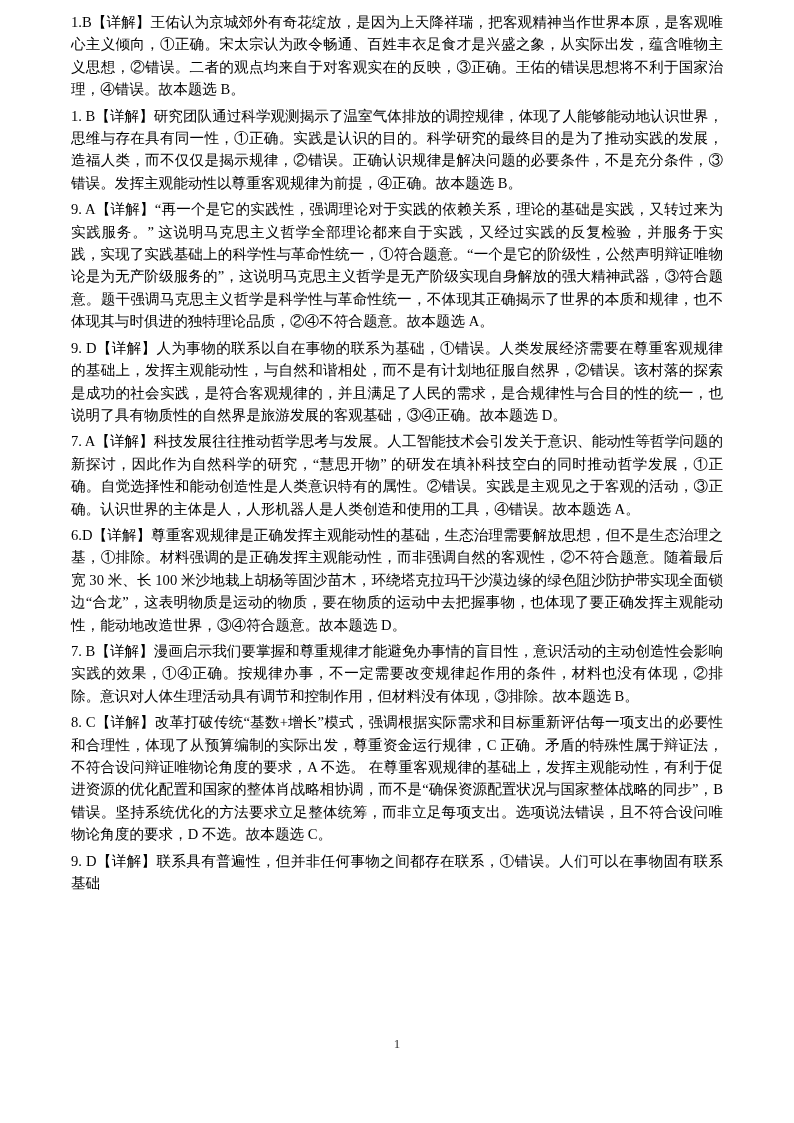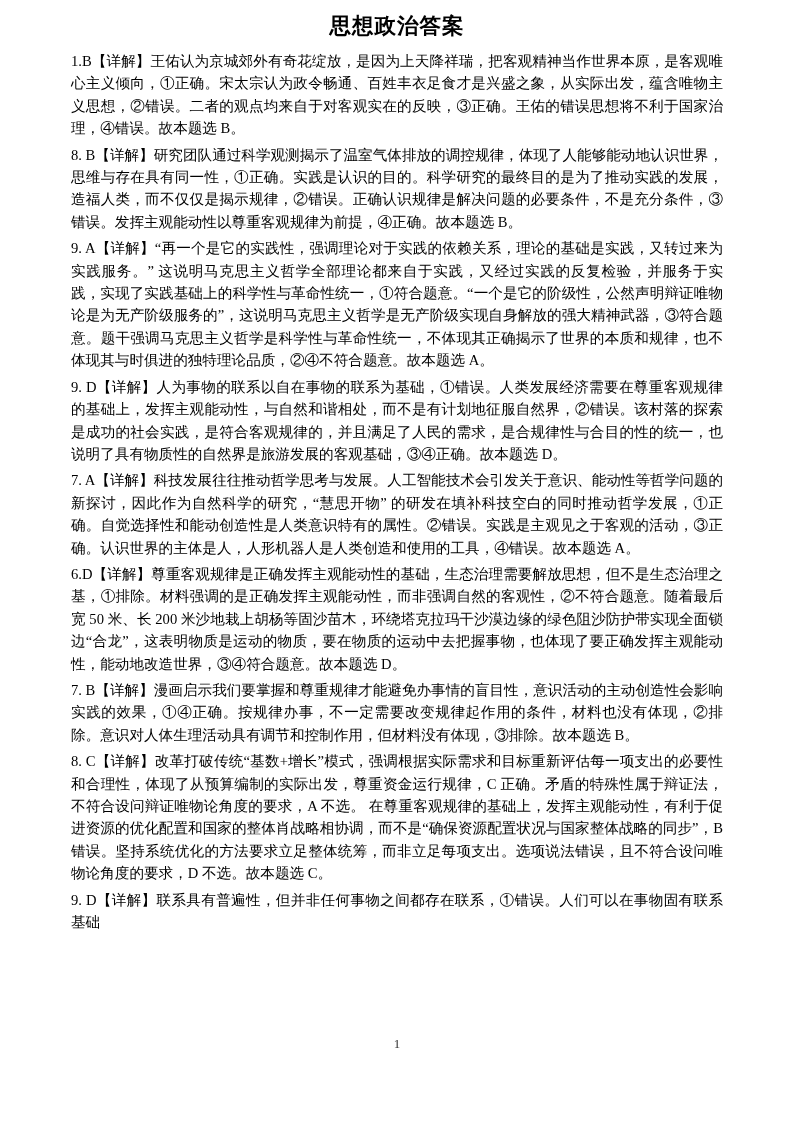--- a/index.html
+++ b/index.html
@@ -60,28 +60,27 @@
     text-align: center;
     font-family: "Liberation Serif", "DejaVu Serif", serif;
     font-size: 13px;
     color: #333;
   }
 </style>
 </head>
 <body>
 
 <div class="page">
-  <h2 class="doc-subtitle">思想政治答案</h2>
 
   <div class="answers">
     <p class="answer"><span class="ans-prefix">1.B</span><span class="ans-tag">【详解】</span><span>王佑认为京城郊外有奇花绽放，是因为上天降祥瑞，把客观精神当作世界本原，是客观唯心主义倾向，①正确。宋太宗认为政令畅通、百姓丰衣足食才是兴盛之象，从实际出发，蕴含唯物主义思想，②错误。二者的观点均来自于对客观实在的反映，③正确。王佑的错误思想将不利于国家治理，④错误。故本题选 B。</span></p>
-    <p class="answer"><span class="ans-prefix">8. B</span><span class="ans-tag">【详解】</span><span>研究团队通过科学观测揭示了温室气体排放的调控规律，体现了人能够能动地认识世界，思维与存在具有同一性，①正确。实践是认识的目的。科学研究的最终目的是为了推动实践的发展，造福人类，而不仅仅是揭示规律，②错误。正确认识规律是解决问题的必要条件，不是充分条件，③错误。发挥主观能动性以尊重客观规律为前提，④正确。故本题选 B。</span></p>
+    <p class="answer"><span class="ans-prefix">1. B</span><span class="ans-tag">【详解】</span><span>研究团队通过科学观测揭示了温室气体排放的调控规律，体现了人能够能动地认识世界，思维与存在具有同一性，①正确。实践是认识的目的。科学研究的最终目的是为了推动实践的发展，造福人类，而不仅仅是揭示规律，②错误。正确认识规律是解决问题的必要条件，不是充分条件，③错误。发挥主观能动性以尊重客观规律为前提，④正确。故本题选 B。</span></p>
     <p class="answer"><span class="ans-prefix">9. A</span><span class="ans-tag">【详解】</span><span>“再一个是它的实践性，强调理论对于实践的依赖关系，理论的基础是实践，又转过来为实践服务。” 这说明马克思主义哲学全部理论都来自于实践，又经过实践的反复检验，并服务于实践，实现了实践基础上的科学性与革命性统一，①符合题意。“一个是它的阶级性，公然声明辩证唯物论是为无产阶级服务的”，这说明马克思主义哲学是无产阶级实现自身解放的强大精神武器，③符合题意。题干强调马克思主义哲学是科学性与革命性统一，不体现其正确揭示了世界的本质和规律，也不体现其与时俱进的独特理论品质，②④不符合题意。故本题选 A。</span></p>
     <p class="answer"><span class="ans-prefix">9. D</span><span class="ans-tag">【详解】</span><span>人为事物的联系以自在事物的联系为基础，①错误。人类发展经济需要在尊重客观规律的基础上，发挥主观能动性，与自然和谐相处，而不是有计划地征服自然界，②错误。该村落的探索是成功的社会实践，是符合客观规律的，并且满足了人民的需求，是合规律性与合目的性的统一，也说明了具有物质性的自然界是旅游发展的客观基础，③④正确。故本题选 D。</span></p>
     <p class="answer"><span class="ans-prefix">7. A</span><span class="ans-tag">【详解】</span><span>科技发展往往推动哲学思考与发展。人工智能技术会引发关于意识、能动性等哲学问题的新探讨，因此作为自然科学的研究，“慧思开物” 的研发在填补科技空白的同时推动哲学发展，①正确。自觉选择性和能动创造性是人类意识特有的属性。②错误。实践是主观见之于客观的活动，③正确。认识世界的主体是人，人形机器人是人类创造和使用的工具，④错误。故本题选 A。</span></p>
-    <p class="answer"><span class="ans-prefix">6.D</span><span class="ans-tag">【详解】</span><span>尊重客观规律是正确发挥主观能动性的基础，生态治理需要解放思想，但不是生态治理之基，①排除。材料强调的是正确发挥主观能动性，而非强调自然的客观性，②不符合题意。随着最后宽 50 米、长 200 米沙地栽上胡杨等固沙苗木，环绕塔克拉玛干沙漠边缘的绿色阻沙防护带实现全面锁边“合龙”，这表明物质是运动的物质，要在物质的运动中去把握事物，也体现了要正确发挥主观能动性，能动地改造世界，③④符合题意。故本题选 D。</span></p>
+    <p class="answer"><span class="ans-prefix">6.D</span><span class="ans-tag">【详解】</span><span>尊重客观规律是正确发挥主观能动性的基础，生态治理需要解放思想，但不是生态治理之基，①排除。材料强调的是正确发挥主观能动性，而非强调自然的客观性，②不符合题意。随着最后宽 30 米、长 100 米沙地栽上胡杨等固沙苗木，环绕塔克拉玛干沙漠边缘的绿色阻沙防护带实现全面锁边“合龙”，这表明物质是运动的物质，要在物质的运动中去把握事物，也体现了要正确发挥主观能动性，能动地改造世界，③④符合题意。故本题选 D。</span></p>
     <p class="answer"><span class="ans-prefix">7. B</span><span class="ans-tag">【详解】</span><span>漫画启示我们要掌握和尊重规律才能避免办事情的盲目性，意识活动的主动创造性会影响实践的效果，①④正确。按规律办事，不一定需要改变规律起作用的条件，材料也没有体现，②排除。意识对人体生理活动具有调节和控制作用，但材料没有体现，③排除。故本题选 B。</span></p>
     <p class="answer"><span class="ans-prefix">8. C</span><span class="ans-tag">【详解】</span><span>改革打破传统“基数+增长”模式，强调根据实际需求和目标重新评估每一项支出的必要性和合理性，体现了从预算编制的实际出发，尊重资金运行规律，C 正确。矛盾的特殊性属于辩证法，不符合设问辩证唯物论角度的要求，A 不选。 在尊重客观规律的基础上，发挥主观能动性，有利于促进资源的优化配置和国家的整体肖战略相协调，而不是“确保资源配置状况与国家整体战略的同步”，B 错误。坚持系统优化的方法要求立足整体统筹，而非立足每项支出。选项说法错误，且不符合设问唯物论角度的要求，D 不选。故本题选 C。</span></p>
     <p class="answer"><span class="ans-prefix">9. D</span><span class="ans-tag">【详解】</span><span>联系具有普遍性，但并非任何事物之间都存在联系，①错误。人们可以在事物固有联系基础</span></p>
   </div>
 
   <div class="page-number">1</div>
 </div>
 
 </body></html>

